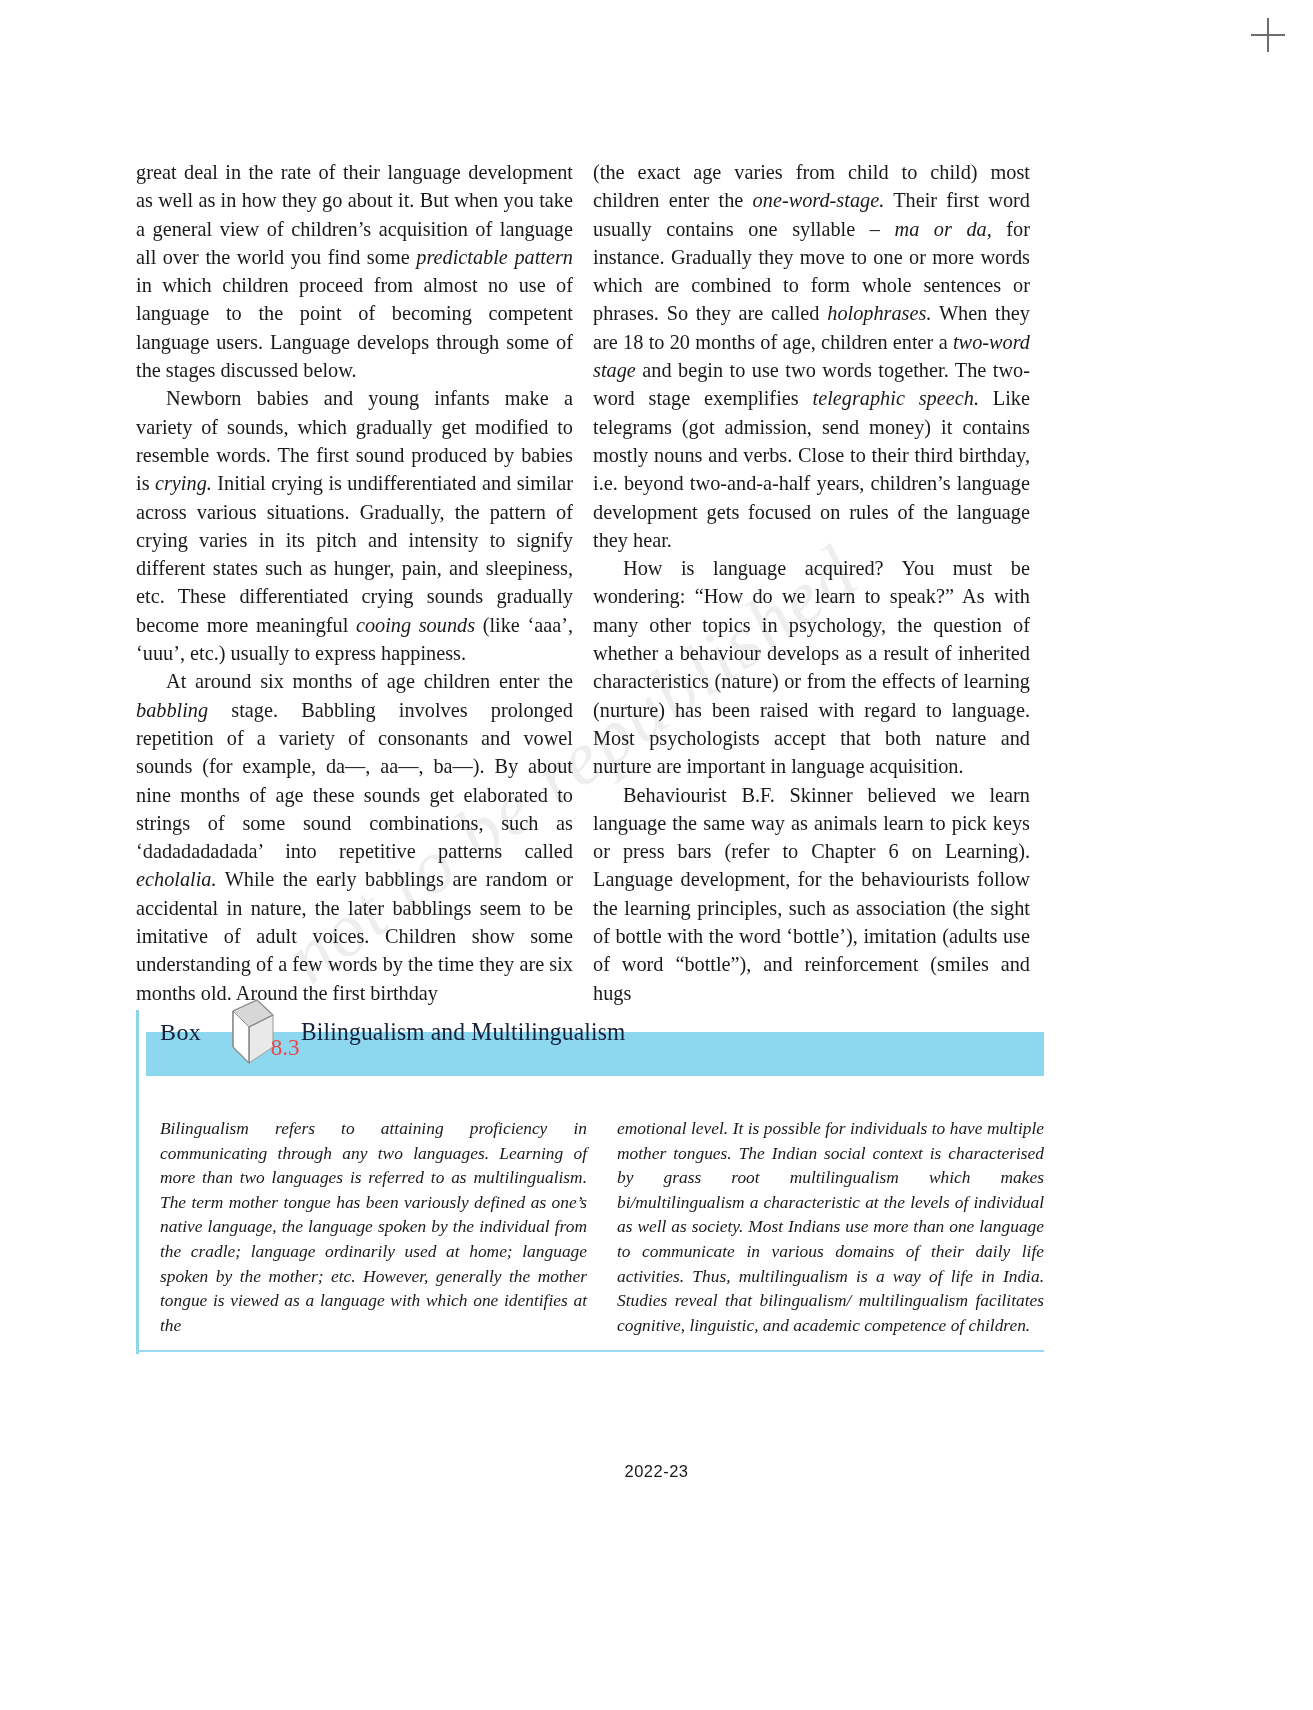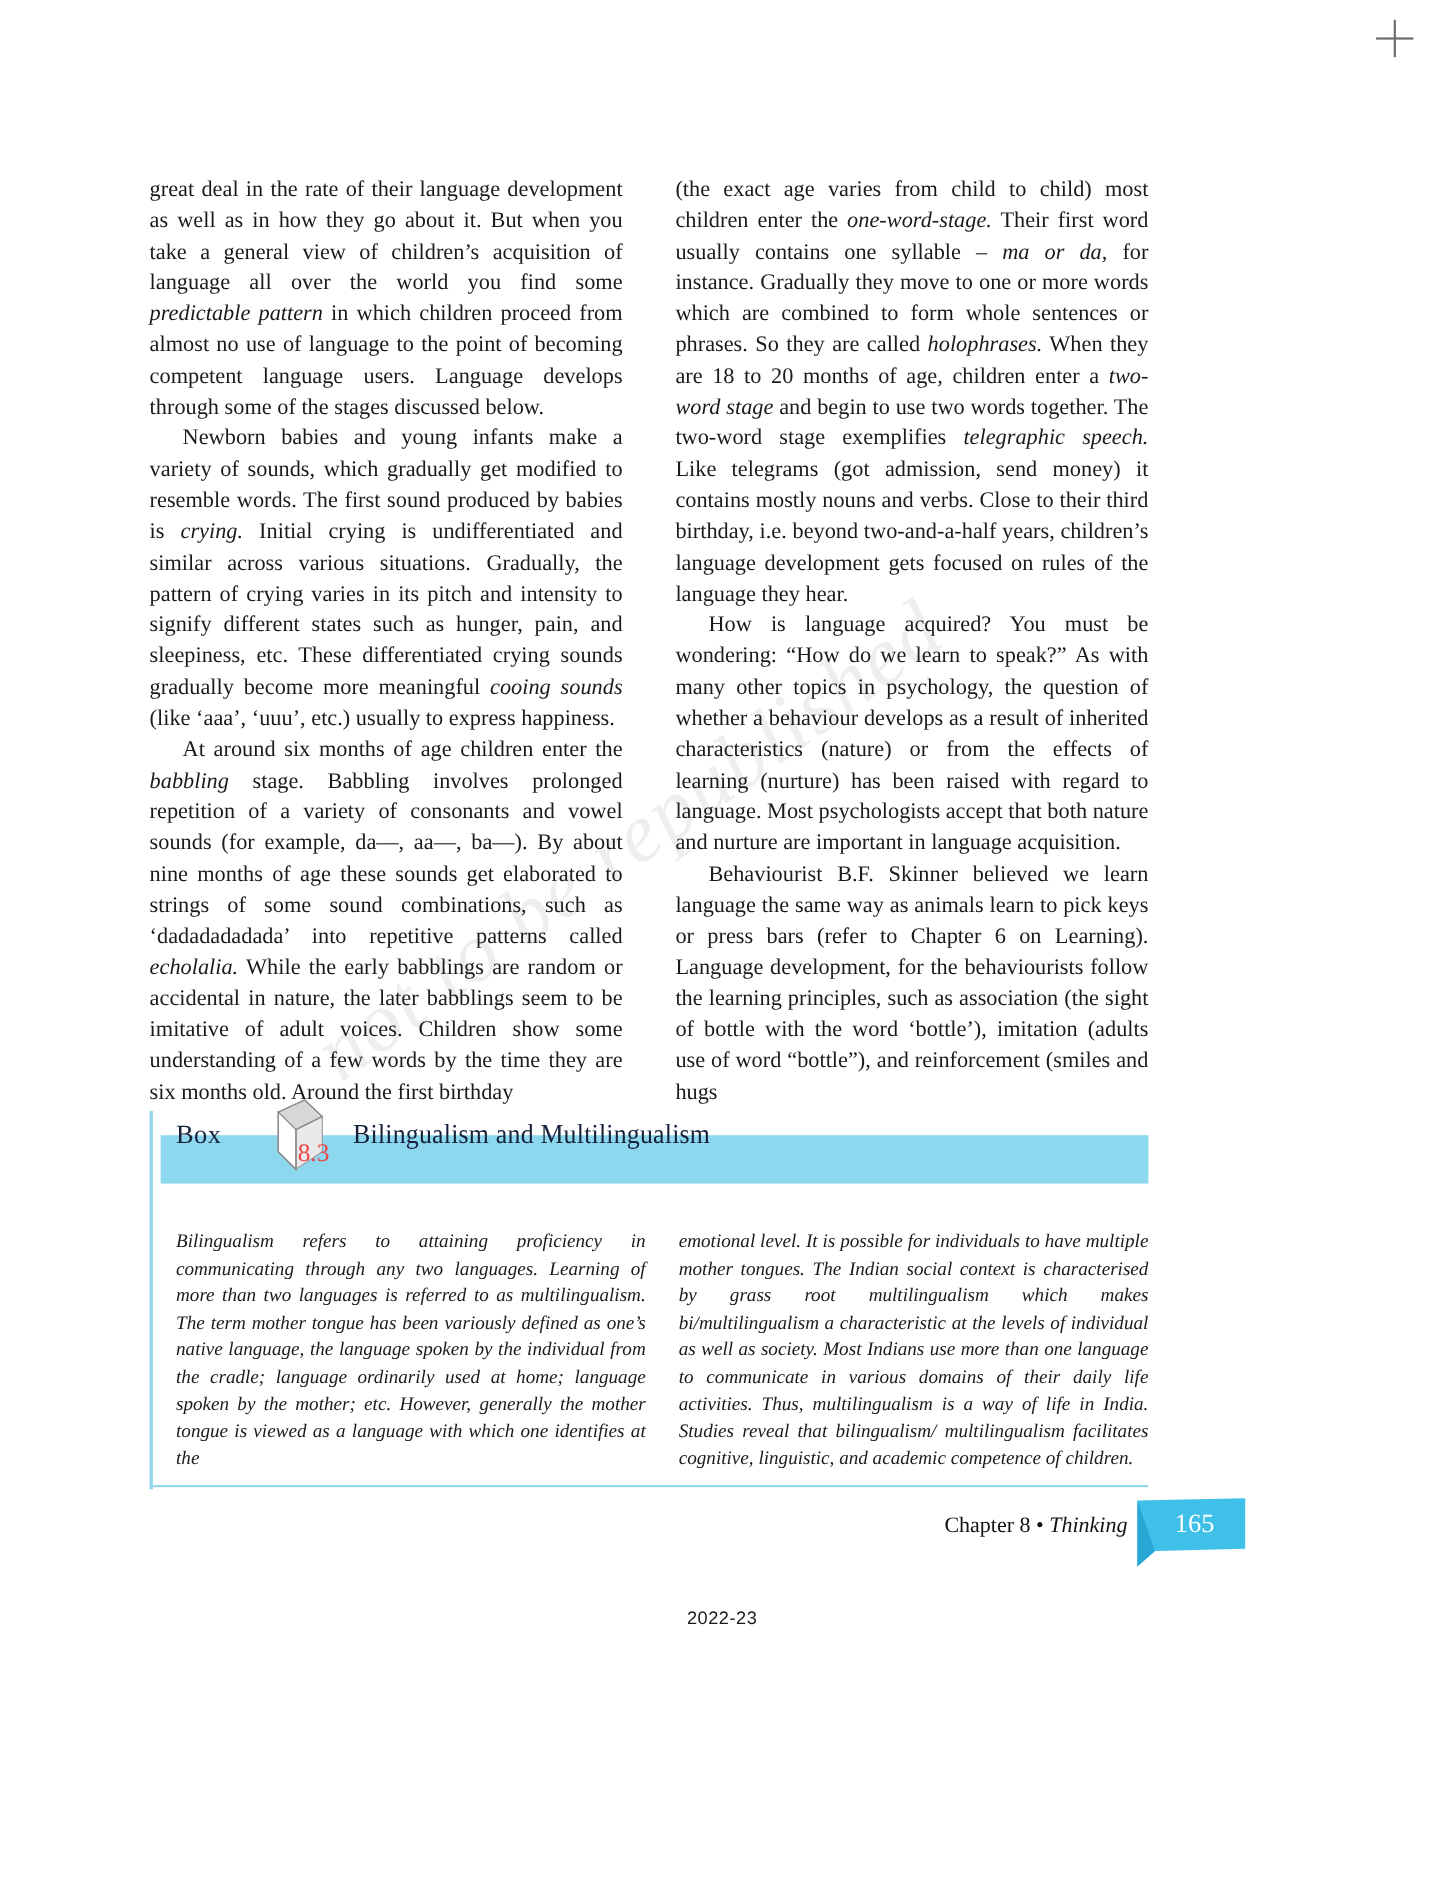--- a/index.html
+++ b/index.html
@@ -77,21 +77,21 @@
     height: 1710px;
     z-index: 2;
   }
 
   .columns {
     position: absolute;
     left: 136px;
     top: 158px;
     width: 908px;
     display: flex;
-    gap: 48px;
+    gap: 20px;
   }
   .col {
     width: 437px;
   }
   .col p {
     margin: 0;
     font-size: 20.3px;
     line-height: 28.3px;
     text-align: justify;
     text-justify: inter-word;
@@ -132,21 +132,21 @@
     height: 44px;
     display: flex;
     align-items: center;
     gap: 0px;
   }
   .box-word {
     font-family: "Liberation Serif", serif;
     font-size: 24px;
     color: #14213a;
     letter-spacing: 0.4px;
-    margin-right: 32px;
+    margin-right: 12px;
   }
   .box-cube {
     position: relative;
     width: 74px;
     height: 74px;
     margin-right: 14px;
   }
   .box-cube svg { display: block; }
   .box-cube-num {
     position: absolute;
@@ -305,30 +305,16 @@
         <p>Bilingualism refers to attaining proficiency in communicating through any two languages. Learning of more than two languages is referred to as multilingualism. The term mother tongue has been variously defined as one’s native language, the language spoken by the individual from the cradle; language ordinarily used at home; language spoken by the mother; etc. However, generally the mother tongue is viewed as a language with which one identifies at the</p>
       </div>
       <div class="box-col">
         <p>emotional level. It is possible for individuals to have multiple mother tongues. The Indian social context is characterised by grass root multilingualism which makes bi/multilingualism a characteristic at the levels of individual as well as society. Most Indians use more than one language to communicate in various domains of their daily life activities. Thus, multilingualism is a way of life in India. Studies reveal that bilingualism/ multilingualism facilitates cognitive, linguistic, and academic competence of children.</p>
       </div>
     </div>
 
     <div class="box-rule-bottom"></div>
   </div>
 
-  <div class="footer">
-    <div class="footer-chapter">
-      <span>Chapter 8</span>
-      <span>•</span>
-      <em>Thinking</em>
-    </div>
-    <div class="page-flag">
-      <svg width="110" height="66" viewBox="0 0 110 66" xmlns="http://www.w3.org/2000/svg">
-        <polygon points="6,4 104,2 104,48 22,50 6,64" fill="#3fc0e8"></polygon>
-        <polygon points="6,4 22,50 6,64" fill="#27a8d4"></polygon>
-      </svg>
-    </div>
-    <div class="page-number">165</div>
-  </div>
 
   <div class="year-stamp">2022-23</div>
 
 </div>
 
 </body></html>

